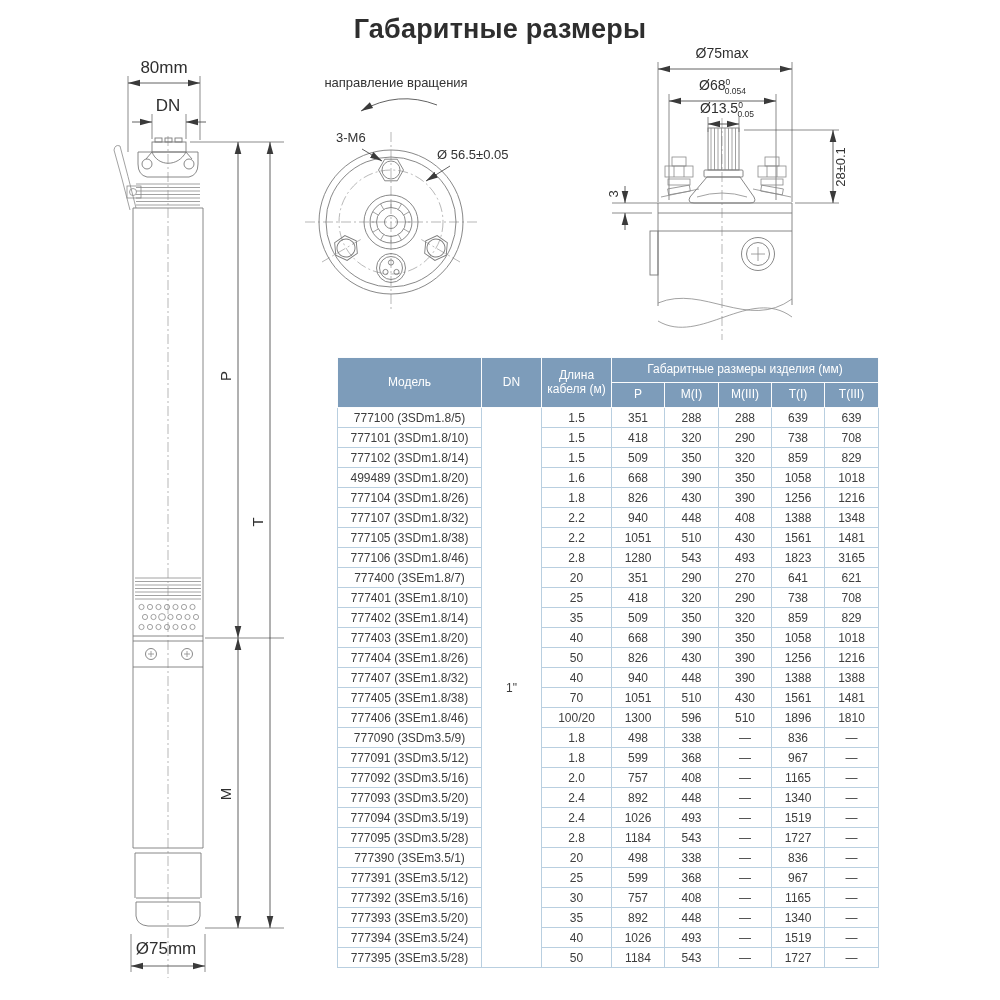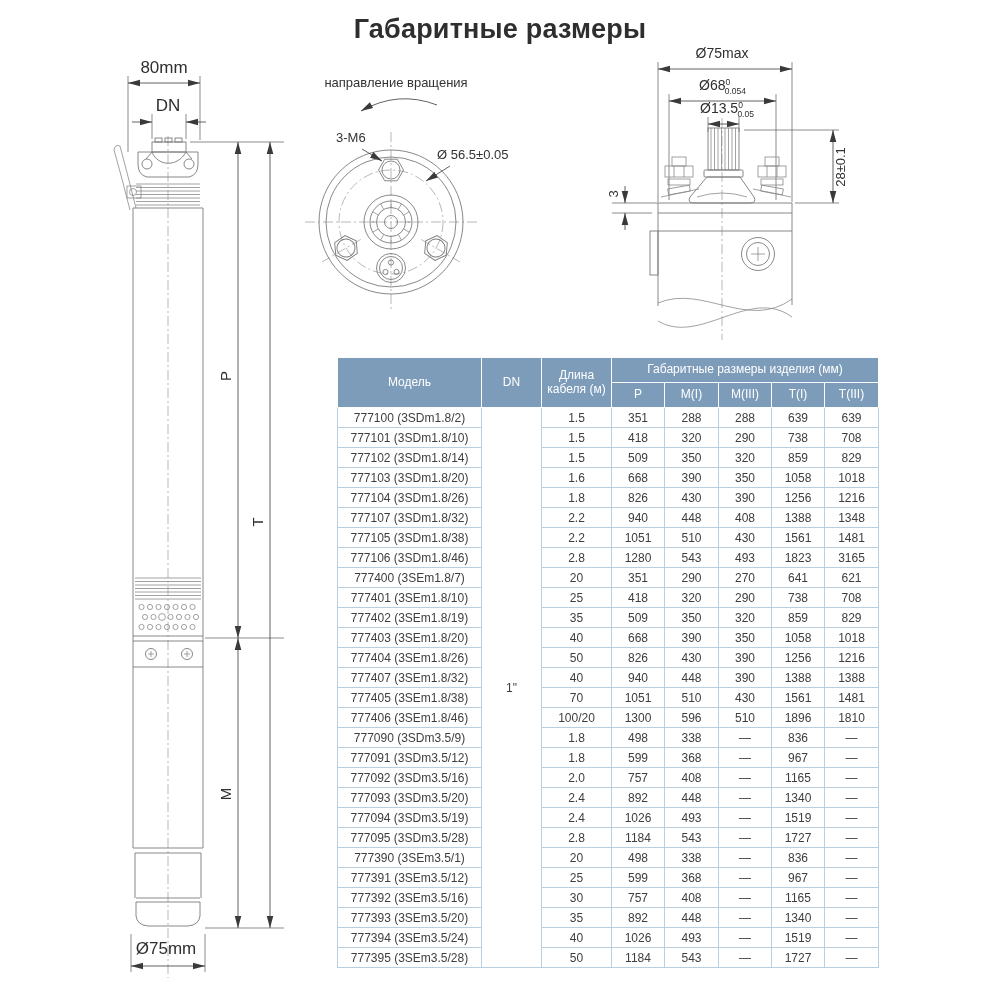--- a/index.html
+++ b/index.html
@@ -287,21 +287,21 @@
     <tr>
       <th>P</th>
       <th>M(I)</th>
       <th>M(III)</th>
       <th>T(I)</th>
       <th>T(III)</th>
     </tr>
   </thead>
   <tbody>
       <tr>
-        <td>777100 (3SDm1.8/2)</td>
+        <td>777100 (3SDm1.8/5)</td>
         <td rowspan="28">1"</td>
         <td>1.5</td>
         <td>351</td>
         <td>288</td>
         <td>288</td>
         <td>639</td>
         <td>639</td>
       </tr>
       <tr>
         <td>777101 (3SDm1.8/10)</td>
@@ -315,21 +315,21 @@
       <tr>
         <td>777102 (3SDm1.8/14)</td>
         <td>1.5</td>
         <td>509</td>
         <td>350</td>
         <td>320</td>
         <td>859</td>
         <td>829</td>
       </tr>
       <tr>
-        <td>777103 (3SDm1.8/20)</td>
+        <td>499489 (3SDm1.8/20)</td>
         <td>1.6</td>
         <td>668</td>
         <td>390</td>
         <td>350</td>
         <td>1058</td>
         <td>1018</td>
       </tr>
       <tr>
         <td>777104 (3SDm1.8/26)</td>
         <td>1.8</td>
@@ -378,21 +378,21 @@
       <tr>
         <td>777401 (3SEm1.8/10)</td>
         <td>25</td>
         <td>418</td>
         <td>320</td>
         <td>290</td>
         <td>738</td>
         <td>708</td>
       </tr>
       <tr>
-        <td>777402 (3SEm1.8/19)</td>
+        <td>777402 (3SEm1.8/14)</td>
         <td>35</td>
         <td>509</td>
         <td>350</td>
         <td>320</td>
         <td>859</td>
         <td>829</td>
       </tr>
       <tr>
         <td>777403 (3SEm1.8/20)</td>
         <td>40</td>

